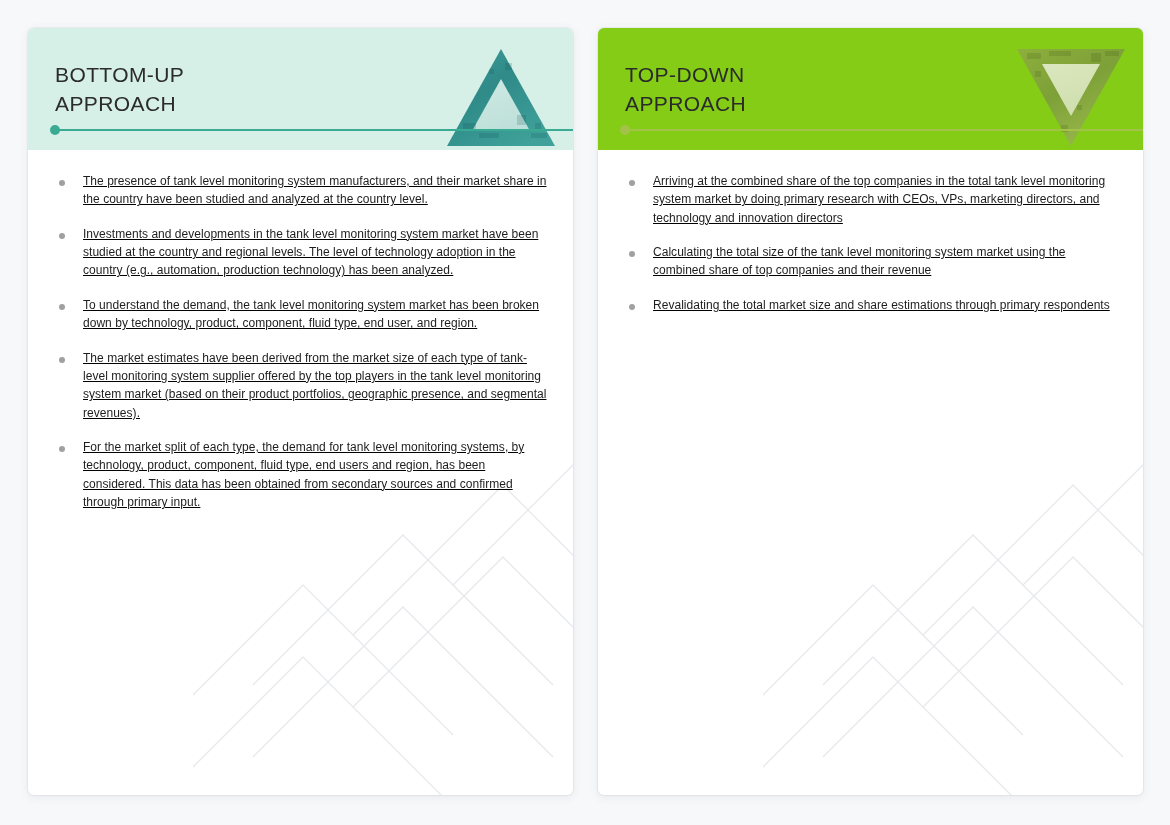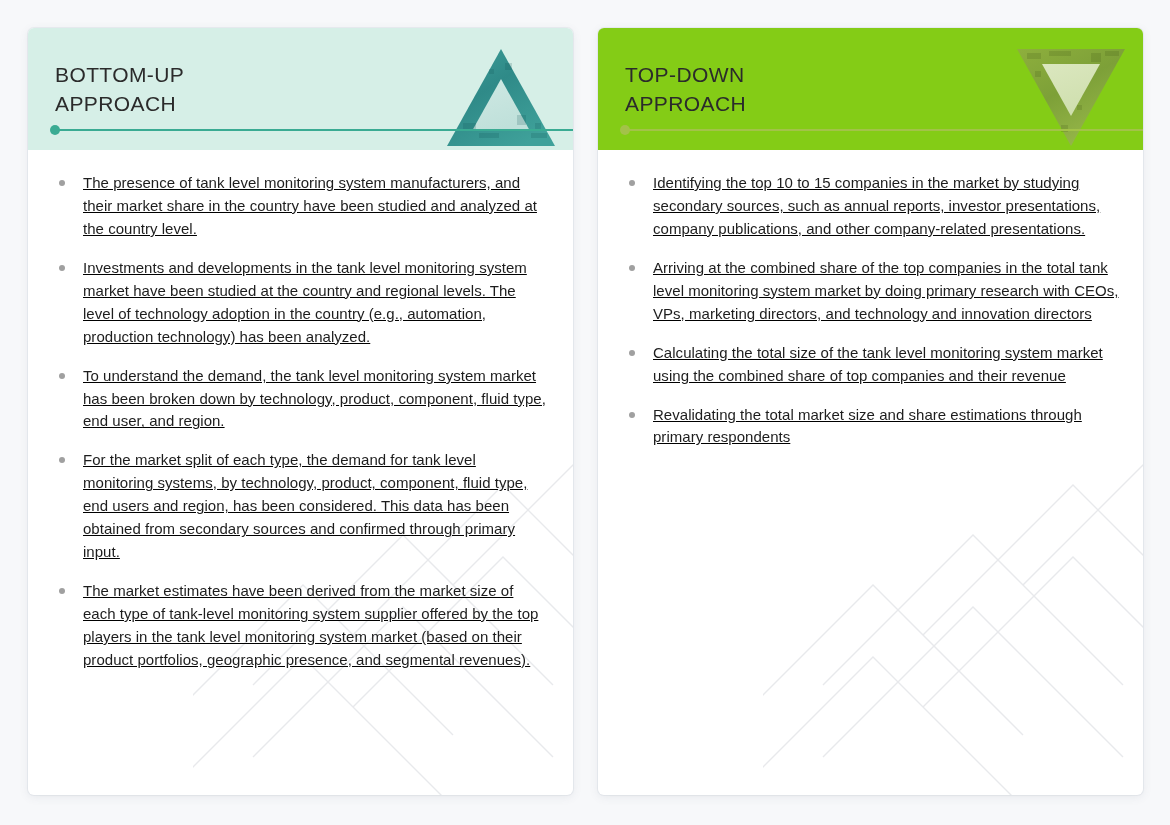--- a/index.html
+++ b/index.html
@@ -130,21 +130,21 @@
   }
   .bullets {
     list-style: none;
     margin: 0;
     padding: 0;
   }
   .bullet {
     position: relative;
     padding-left: 33px;
     margin-bottom: 16px;
-    font-size: 15px;
+    font-size: 12px;
     line-height: 1.53;
     color: #1d1d1d;
     letter-spacing: 0.03px;
   }
   .bullet:last-child { margin-bottom: 0; }
   .bullet::before {
     content: "";
     position: absolute;
     left: 9px;
     top: 8px;
@@ -198,22 +198,22 @@
           </g>
         </svg>
       </div>
     </div>
 
     <div class="card-body">
       <ul class="bullets">
         <li class="bullet">The presence of tank level monitoring system manufacturers, and their market share in the country have been studied and analyzed at the country level.</li>
         <li class="bullet">Investments and developments in the tank level monitoring system market have been studied at the country and regional levels. The level of technology adoption in the country (e.g., automation, production technology) has been analyzed.</li>
         <li class="bullet"> To understand the demand, the tank level monitoring system market has been broken down by technology, product, component, fluid type, end user, and region.</li>
+        <li class="bullet">The market estimates have been derived from the market size of each type of tank-level monitoring system supplier offered by the top players in the tank level monitoring system market (based on their product portfolios, geographic presence, and segmental revenues).</li>
         <li class="bullet">For the market split of each type, the demand for tank level monitoring systems, by technology, product, component, fluid type, end users and region, has been considered. This data has been obtained from secondary sources and confirmed through primary input.</li>
-        <li class="bullet">The market estimates have been derived from the market size of each type of tank-level monitoring system supplier offered by the top players in the tank level monitoring system market (based on their product portfolios, geographic presence, and segmental revenues).</li>
       </ul>
     </div>
 
     <div class="watermark">
       <svg width="420" height="420" viewBox="0 0 420 420" xmlns="http://www.w3.org/2000/svg">
         <g fill="none" stroke="#e8e9ec" stroke-width="1.4">
           <polyline points="-40,300 110,150 260,300"></polyline>
           <polyline points="-40,372 110,222 260,372"></polyline>
           <polyline points="60,250 210,100 360,250"></polyline>
           <polyline points="60,322 210,172 360,322"></polyline>
@@ -259,21 +259,20 @@
             <rect x="46" y="80" width="7" height="7"></rect>
             <rect x="62" y="60" width="5" height="5"></rect>
             <rect x="20" y="26" width="6" height="6"></rect>
           </g>
         </svg>
       </div>
     </div>
 
     <div class="card-body">
       <ul class="bullets">
-        <li class="bullet">Identifying the top 10 to 15 companies in the market by studying secondary sources, such as annual reports, investor presentations, company publications, and other company-related presentations.</li>
         <li class="bullet">Arriving at the combined share of the top companies in the total tank level monitoring system market by doing primary research with CEOs, VPs, marketing directors, and technology and innovation directors</li>
         <li class="bullet">Calculating the total size of the tank level monitoring system market using the combined share of top companies and their revenue</li>
         <li class="bullet">Revalidating the total market size and share estimations through primary respondents</li>
       </ul>
     </div>
 
     <div class="watermark">
       <svg width="420" height="420" viewBox="0 0 420 420" xmlns="http://www.w3.org/2000/svg">
         <g fill="none" stroke="#e8e9ec" stroke-width="1.4">
           <polyline points="-40,300 110,150 260,300"></polyline>

